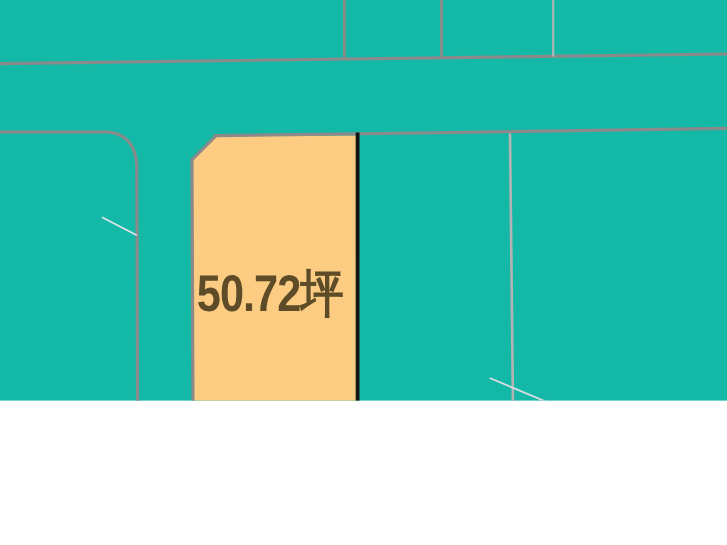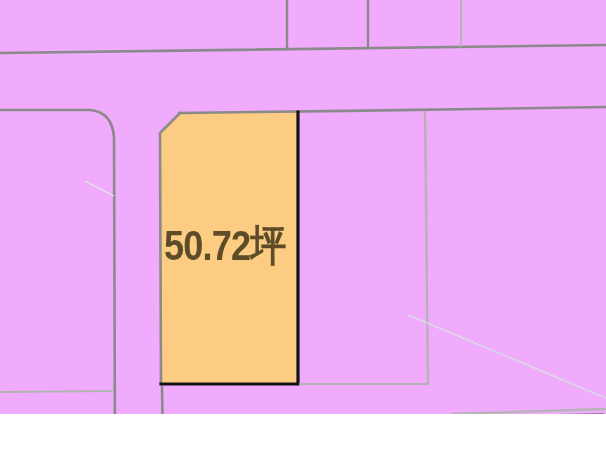--- a/index.html
+++ b/index.html
@@ -4,22 +4,22 @@
 <style>
   html, body {
     margin: 0;
     padding: 0;
     background: #ffffff;
     font-family: "Liberation Sans", "DejaVu Sans", sans-serif;
   }
   .map-canvas {
     position: relative;
     width: 606px;
-    height: 414px;
-    background: #f0abfc;
+    height: 334px;
+    background: #14b8a6;
     overflow: hidden;
   }
   .map-svg {
     position: absolute;
     left: 0;
     top: 0;
     width: 606px;
     height: 454px;
     display: block;
   }

